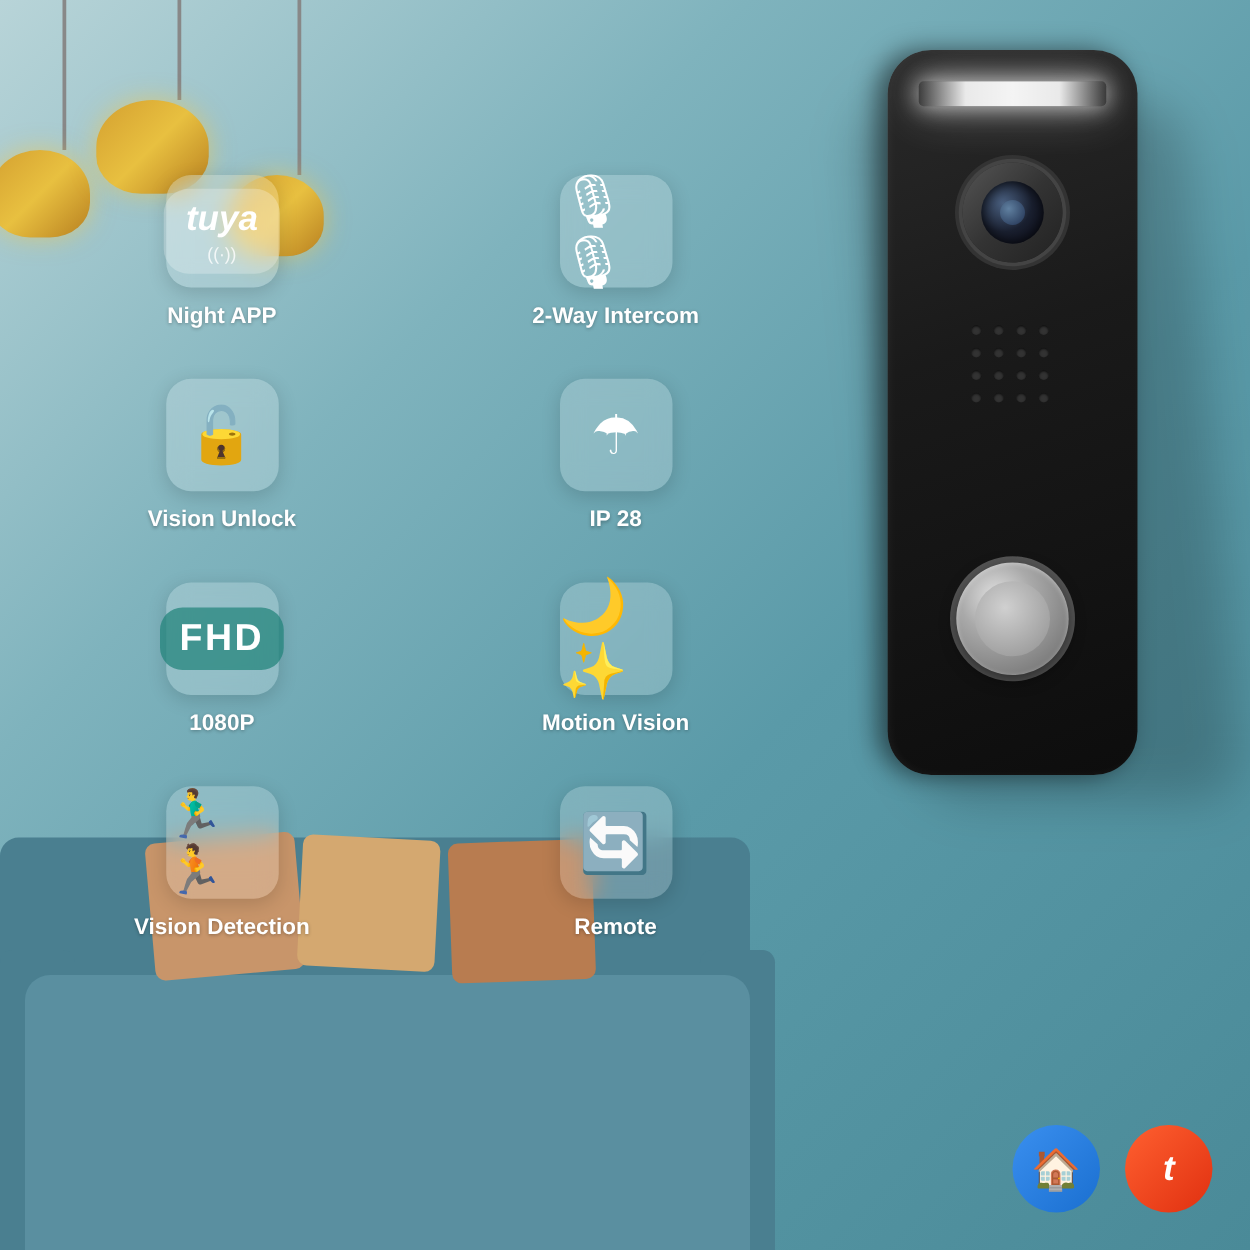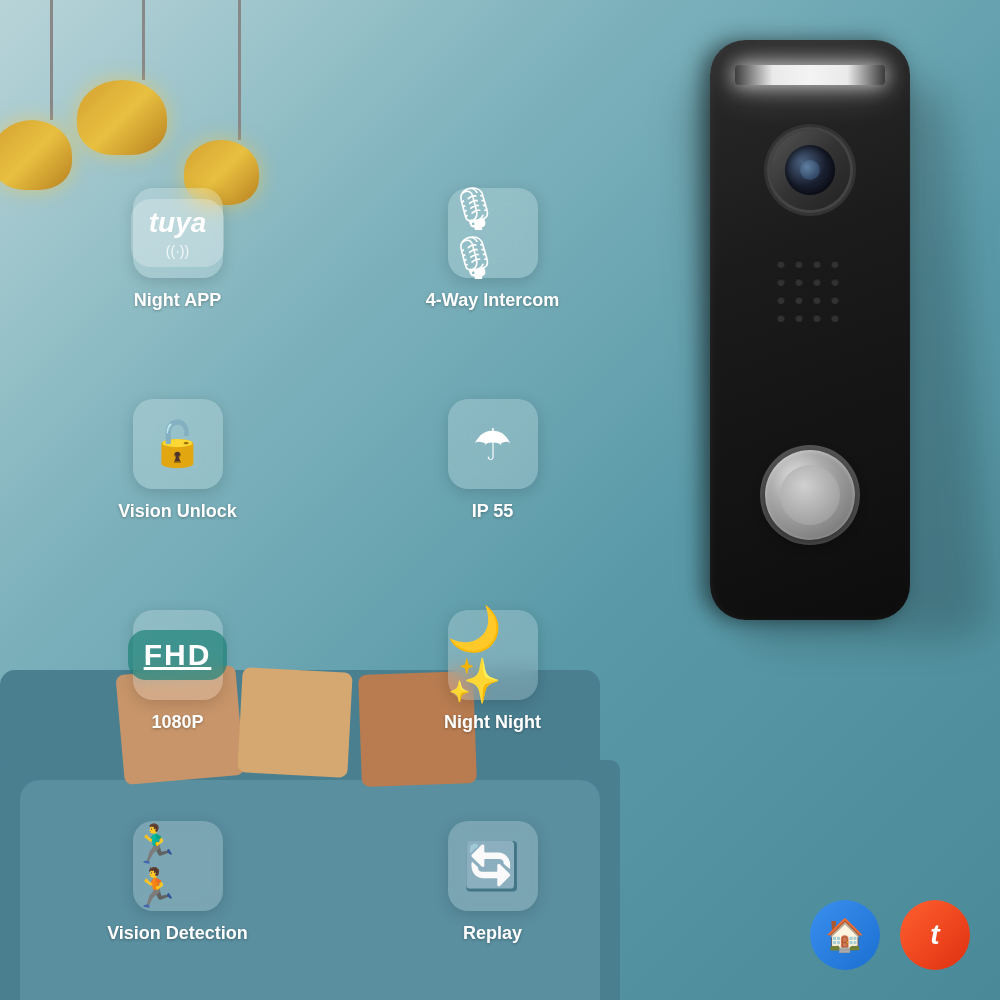--- a/index.html
+++ b/index.html
@@ -149,21 +149,20 @@
       height: 90px;
       background: rgba(255,255,255,0.2);
       backdrop-filter: blur(10px);
       border-radius: 20px;
       display: flex;
       align-items: center;
       justify-content: center;
       font-size: 38px;
       color: white;
       box-shadow: 0 4px 15px rgba(0,0,0,0.15);
-      margin-top: 48px;
     }
 
     .feature-label {
       font-size: 18px;
       color: white;
       font-weight: 600;
       text-shadow: 0 1px 3px rgba(0,0,0,0.3);
       text-align: center;
     }
 
@@ -189,21 +188,20 @@
     }
 
     
     .fhd-box {
       background: rgba(30,130,120,0.7);
       border-radius: 18px;
       padding: 8px 16px;
       display: flex;
       flex-direction: column;
       align-items: center;
-      text-decoration: underline;
     }
     .fhd-text {
       font-size: 30px;
       font-weight: 900;
       color: white;
       letter-spacing: 2px;
     }
 
     
     .device-section {
@@ -404,65 +402,65 @@
         <span class="tuya-wifi">((·))</span>
       </div>
     </div>
     <span class="feature-label">Night APP</span>
   </div>
 
   <div class="feature-item">
     <div class="feature-icon-box">
       <span style="font-size:42px;">🎙🎙</span>
     </div>
-    <span class="feature-label">4-Way Intercom</span>
+    <span class="feature-label">2-Way Intercom</span>
   </div>
 
   <div class="feature-item">
     <div class="feature-icon-box">
       <span style="font-size:44px;">🔓</span>
     </div>
     <span class="feature-label">Vision Unlock</span>
   </div>
 
   <div class="feature-item">
     <div class="feature-icon-box">
       <span style="font-size:44px;">☂</span>
     </div>
-    <span class="feature-label">IP 55</span>
+    <span class="feature-label">IP 28</span>
   </div>
 
   <div class="feature-item">
     <div class="feature-icon-box">
       <div class="fhd-box">
         <span class="fhd-text">FHD</span>
       </div>
     </div>
     <span class="feature-label">1080P</span>
   </div>
 
   <div class="feature-item">
     <div class="feature-icon-box">
       <span style="font-size:44px;">🌙✨</span>
     </div>
-    <span class="feature-label">Night Night</span>
+    <span class="feature-label">Motion Vision</span>
   </div>
 
   <div class="feature-item">
     <div class="feature-icon-box">
       <span style="font-size:38px;">🏃‍♂️🏃</span>
     </div>
     <span class="feature-label">Vision Detection</span>
   </div>
 
   <div class="feature-item">
     <div class="feature-icon-box">
       <span style="font-size:46px;">🔄</span>
     </div>
-    <span class="feature-label">Replay</span>
+    <span class="feature-label">Remote</span>
   </div>
 
 </div>
 
 <div class="device-section">
   <div class="doorbell-device">
     <div class="device-shadow"></div>
     <div class="device-body">
       <div class="led-strip"></div>
       <div class="camera-area">

